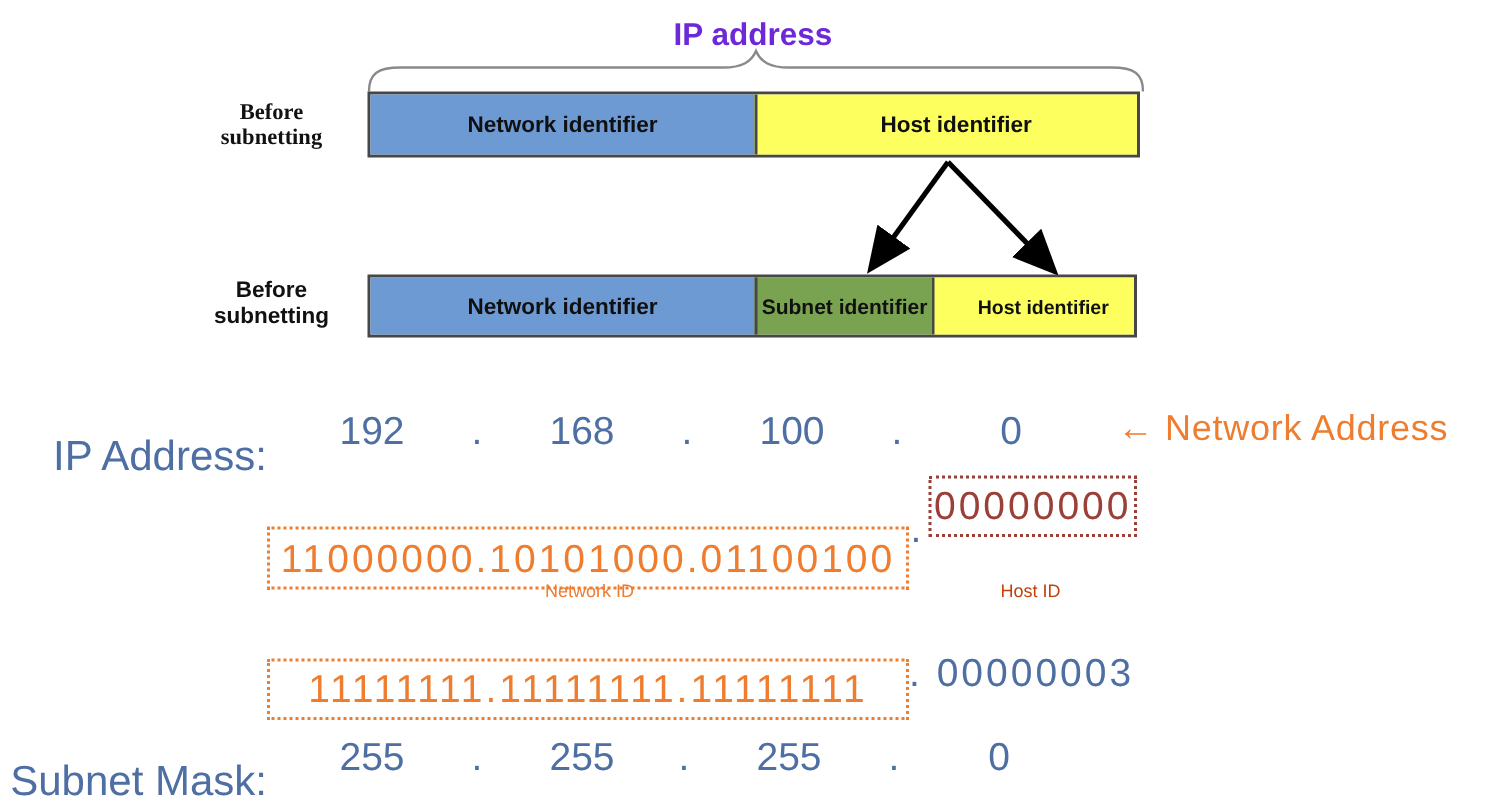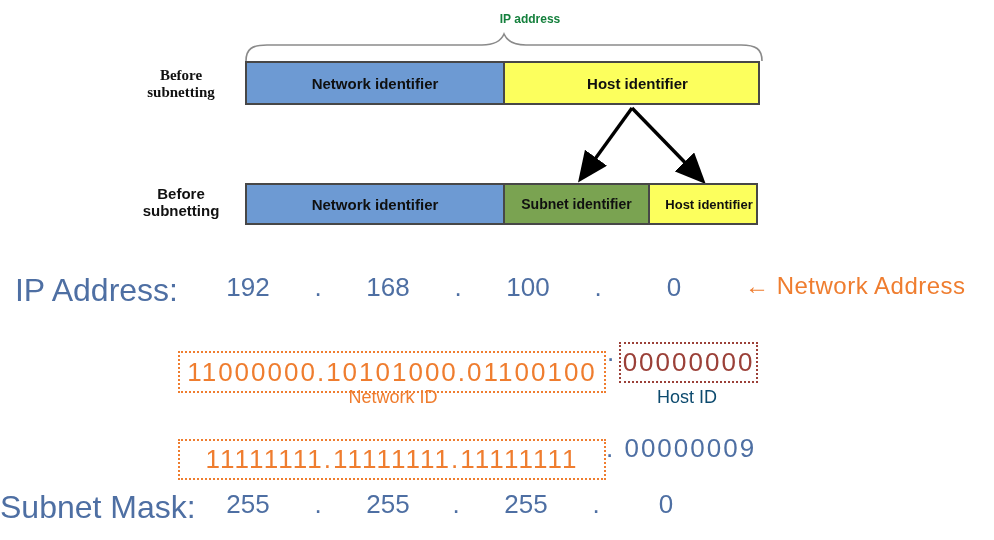--- a/index.html
+++ b/index.html
@@ -2,22 +2,22 @@
 <html><head>
 <meta charset="utf-8">
 <style>
   html,body{margin:0;padding:0;background:#fff;}
   #stage{
     position:relative;width:994px;height:540px;background:#ffffff;
     overflow:hidden;font-family:"Liberation Sans",sans-serif;
   }
   
   .diagram-title{
-    position:absolute;left:530px;top:12px;transform:translateX(-50%);
-    font-size:12px;font-weight:bold;color:#15803d;white-space:nowrap;
+    position:absolute;left:502px;top:12px;transform:translateX(-50%);
+    font-size:21px;font-weight:bold;color:#6d28d9;white-space:nowrap;
   }
   .brace{position:absolute;left:245px;top:32px;}
   .side-label{
     position:absolute;left:96px;width:170px;text-align:center;
     font-size:15px;font-weight:bold;color:#111;line-height:17px;
   }
   .side-label.before{top:67px;font-family:Liberation Serif, serif;}
   .side-label.after{top:185px;}
   .bar{
     position:absolute;left:245px;display:flex;box-sizing:border-box;
@@ -25,54 +25,54 @@
   }
   .bar.before{top:61px;width:515px;height:44px;}
   .bar.after{top:183px;width:513px;height:42px;}
   .seg{
     display:flex;align-items:center;justify-content:center;
     font-weight:bold;color:#101010;box-sizing:border-box;text-align:right;
   }
   .seg + .seg{border-left:2px solid #474747;}
   .seg-blue{background:#6d9ad3;width:256px;font-size:15px;}
   .seg-yellow{background:#fcff5d;flex:1;font-size:15px;padding-left:12px;}
-  .seg-green{background:#7aa351;width:145px;font-size:14px;}
+  .seg-green{background:#7aa351;width:118px;font-size:14px;}
   .bar.after .seg-yellow{font-size:13px;}
   .arrows{position:absolute;left:558px;top:103px;}
   
   .blue-t{color:#4e6fa3;}
   .orange-t{color:#ef7d2f;}
-  .maroon-t{color:#0c4a6e;}
+  .maroon-t{color:#c2410c;}
   .row-label{
     position:absolute;left:0;width:178px;text-align:right;
-    font-size:32px;color:#4e6fa3;white-space:nowrap;
+    font-size:28px;color:#4e6fa3;white-space:nowrap;margin-top:16px;
   }
   .cell{
     position:absolute;transform:translateX(-50%);
     font-size:26px;color:#4e6fa3;white-space:nowrap;
   }
   .note{
     position:absolute;left:745px;top:272px;font-size:24px;
     color:#ef7d2f;white-space:nowrap;letter-spacing:.5px;
   }
   .bin-box{
     position:absolute;box-sizing:border-box;display:flex;
     align-items:center;justify-content:center;white-space:nowrap;
     font-size:26px;letter-spacing:2px;
   }
   .bin-box.orange{border:2px dotted #ef7d2f;color:#ef7d2f;margin-top:21px;}
   .bin-box.maroon{border:2px dotted #9b4038;color:#9b4038;}
   #ipbin-net{left:178px;top:330px;width:428px;height:42px;}
   #ipbin-sep{position:absolute;left:607px;top:337px;font-size:26px;}
-  #ipbin-host{left:619px;top:342px;width:139px;height:41px;text-align:right;}
+  #ipbin-host{left:619px;top:317px;width:139px;height:41px;text-align:right;}
   #smbin-net{left:178px;top:418px;width:428px;height:41px;}
   #smbin-host{position:absolute;left:606px;top:433px;font-size:26px;letter-spacing:2px;white-space:nowrap;}
   .id-label{
     position:absolute;transform:translateX(-50%);
-    font-size:18px;white-space:nowrap;
+    font-size:12px;white-space:nowrap;
   }
   #network-id{left:393px;top:387px;}
   #host-id{left:687px;top:387px;}
 </style>
 </head>
 <body>
 
 <div id="stage">
 
   <div class="diagram-title">IP address</div>
@@ -123,21 +123,21 @@
   </div>
 
   <div class="bin-box orange" id="ipbin-net">11000000.10101000.01100100</div>
   <span class="blue-t" id="ipbin-sep">.</span>
   <div class="bin-box maroon" id="ipbin-host">00000000</div>
 
   <div class="id-label orange-t" id="network-id">Network ID</div>
   <div class="id-label maroon-t" id="host-id">Host ID</div>
 
   <div class="bin-box orange" id="smbin-net">11111111.11111111.11111111</div>
-  <span class="blue-t" id="smbin-host">. 00000009</span>
+  <span class="blue-t" id="smbin-host">. 00000003</span>
 
   <div class="row-label" style="top:489px">Subnet Mask:</div>
   <span class="cell" style="left:248px;top:489px">255</span>
   <span class="cell" style="left:318px;top:489px">.</span>
   <span class="cell" style="left:388px;top:489px">255</span>
   <span class="cell" style="left:456px;top:489px">.</span>
   <span class="cell" style="left:526px;top:489px">255</span>
   <span class="cell" style="left:596px;top:489px">.</span>
   <span class="cell" style="left:666px;top:489px">0</span>
 

